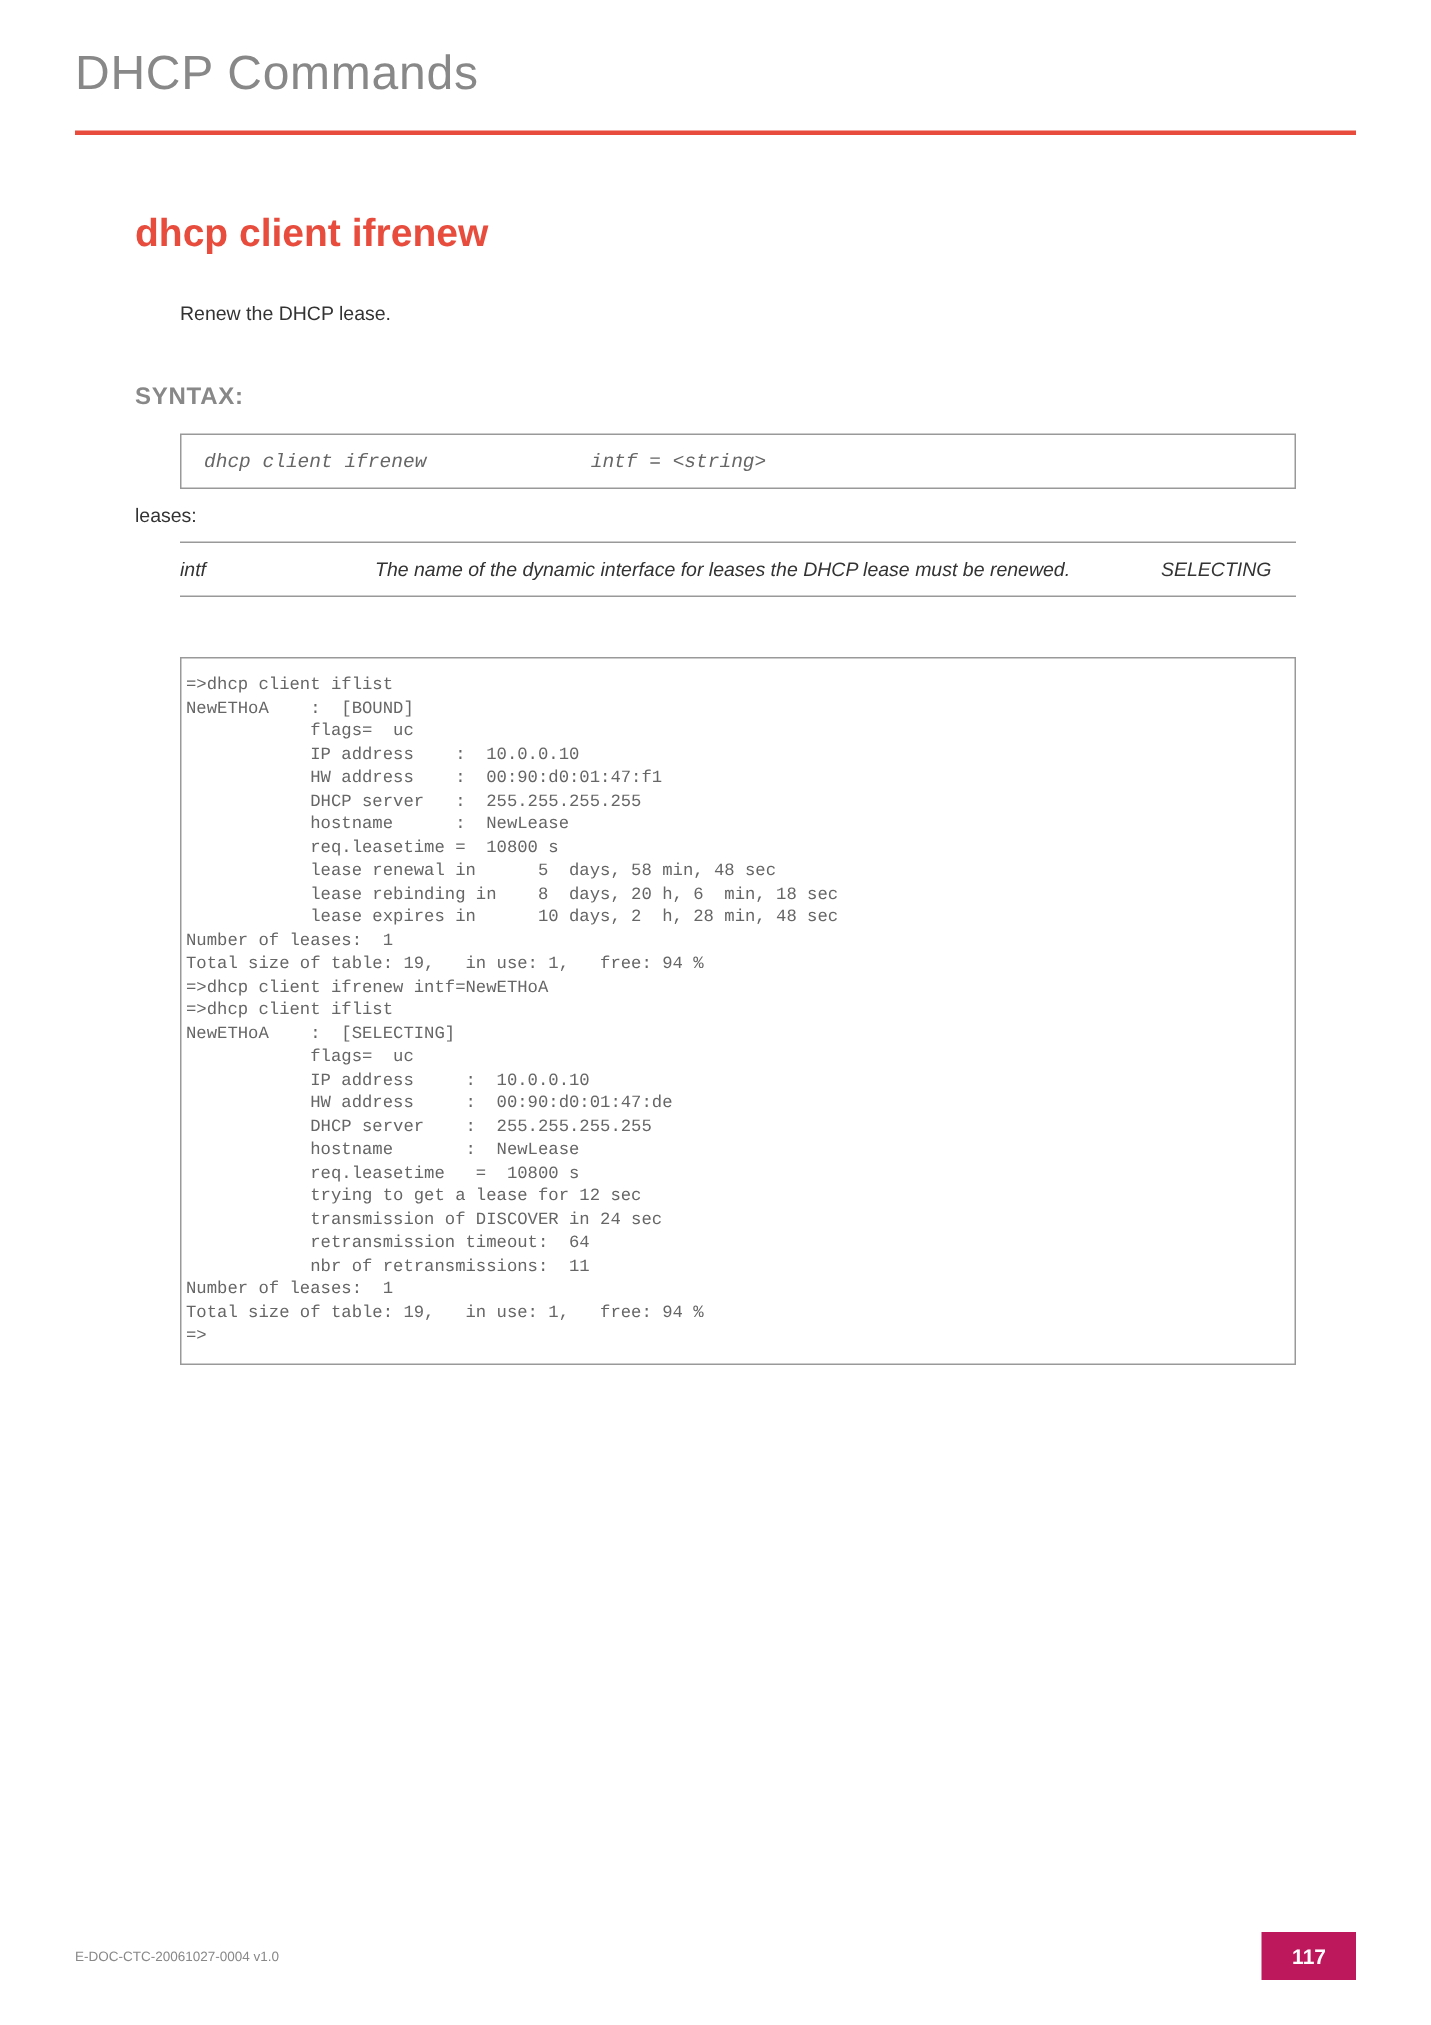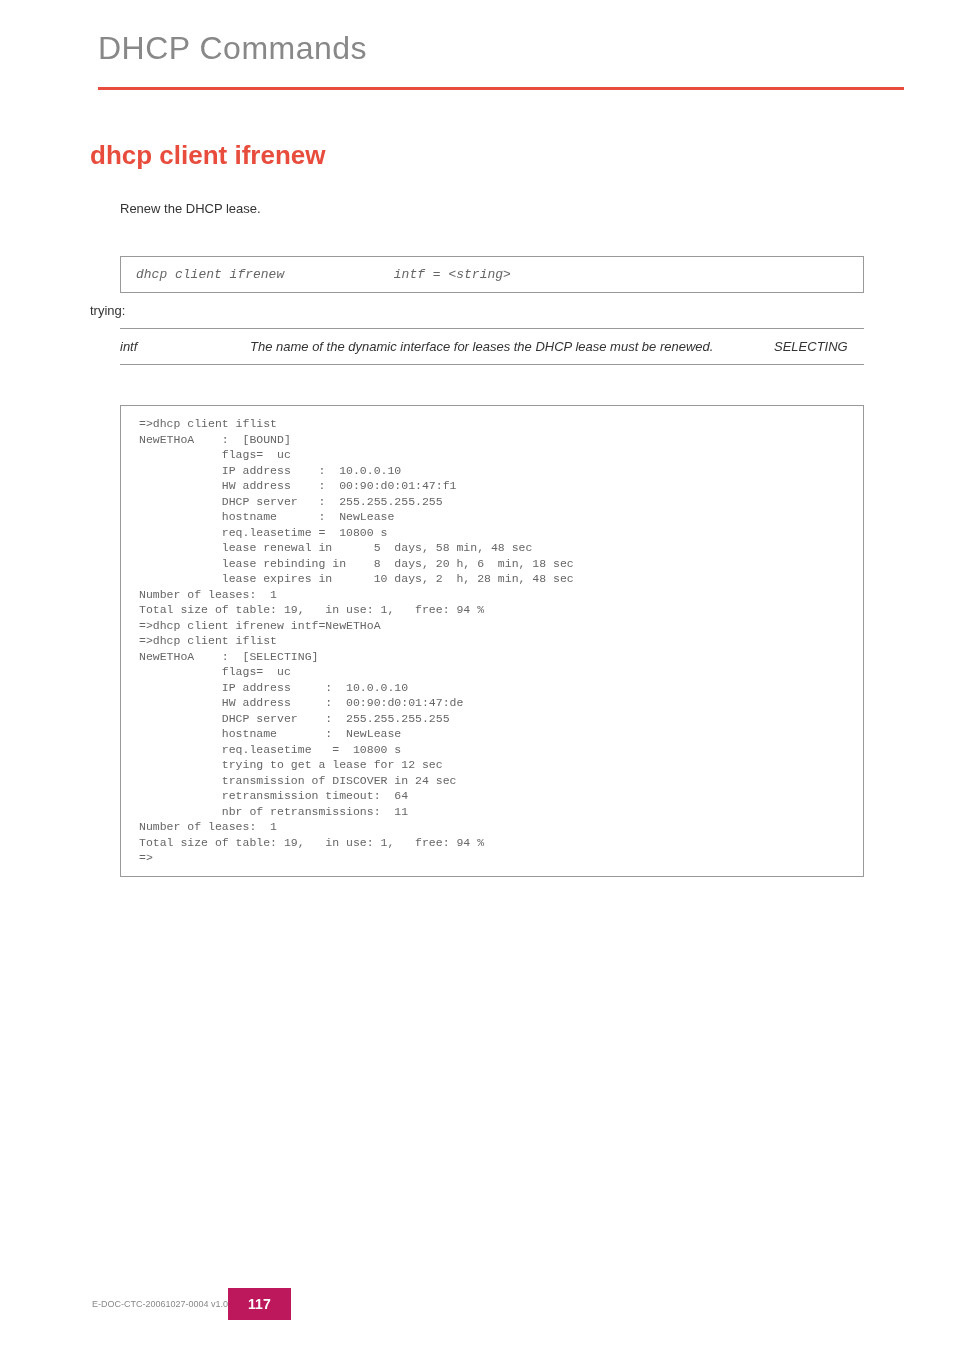--- a/index.html
+++ b/index.html
@@ -9,21 +9,20 @@
     }
     body {
       font-family: Arial, Helvetica, sans-serif;
       background: #fff;
       width: 954px;
       height: 1350px;
       position: relative;
     }
     .page-header {
       padding: 30px 50px 0 50px;
-      margin-left: 48px;
     }
     .page-title {
       font-size: 32px;
       font-weight: 300;
       color: #888;
       letter-spacing: 0.5px;
     }
     .header-rule {
       border: none;
       border-top: 3px solid #e74c3c;
@@ -94,37 +93,36 @@
     .param-req {
       width: 90px;
       flex-shrink: 0;
       text-align: left;
     }
     .example-section {
       margin-top: 40px;
     }
     .code-box {
       border: 1px solid #999;
-      padding: 10px 18px;
+      padding: 10px 3px;
       margin-left: 30px;
       font-family: "Courier New", monospace;
       font-size: 11.5px;
       color: #666;
       white-space: pre;
       line-height: 1.35;
     }
     .footer {
       position: absolute;
       bottom: 30px;
       left: 50px;
       right: 50px;
       display: flex;
-      justify-content: flex-start;
+      justify-content: space-between;
       align-items: center;
-      margin-left: 42px;
     }
     .footer-doc {
       font-size: 9px;
       color: #888;
     }
     .footer-page {
       background: #be185d;
       color: #fff;
       font-size: 14px;
       font-weight: bold;
@@ -137,25 +135,26 @@
 <div class="page-header">
   <div class="page-title">DHCP Commands</div>
   <hr class="header-rule">
 </div>
 
 <div class="content">
   <div class="command-title">dhcp client ifrenew</div>
   <div class="description">Renew the DHCP lease.</div>
 
   <div>
+    <div class="section-heading">SYNTAX:</div>
     <div class="syntax-box">
       <span class="syntax-cmd">dhcp client ifrenew</span>
       <span>intf = &lt;string&gt;</span>
     </div>
-    <div class="where-label">trying:</div>
+    <div class="where-label">leases:</div>
     <div class="param-table">
       <div class="param-row">
         <div class="param-name">intf</div>
         <div class="param-desc">The name of the dynamic interface for leases the DHCP lease must be renewed.</div>
         <div class="param-req">SELECTING</div>
       </div>
     </div>
   </div>
 
   <div class="example-section">

